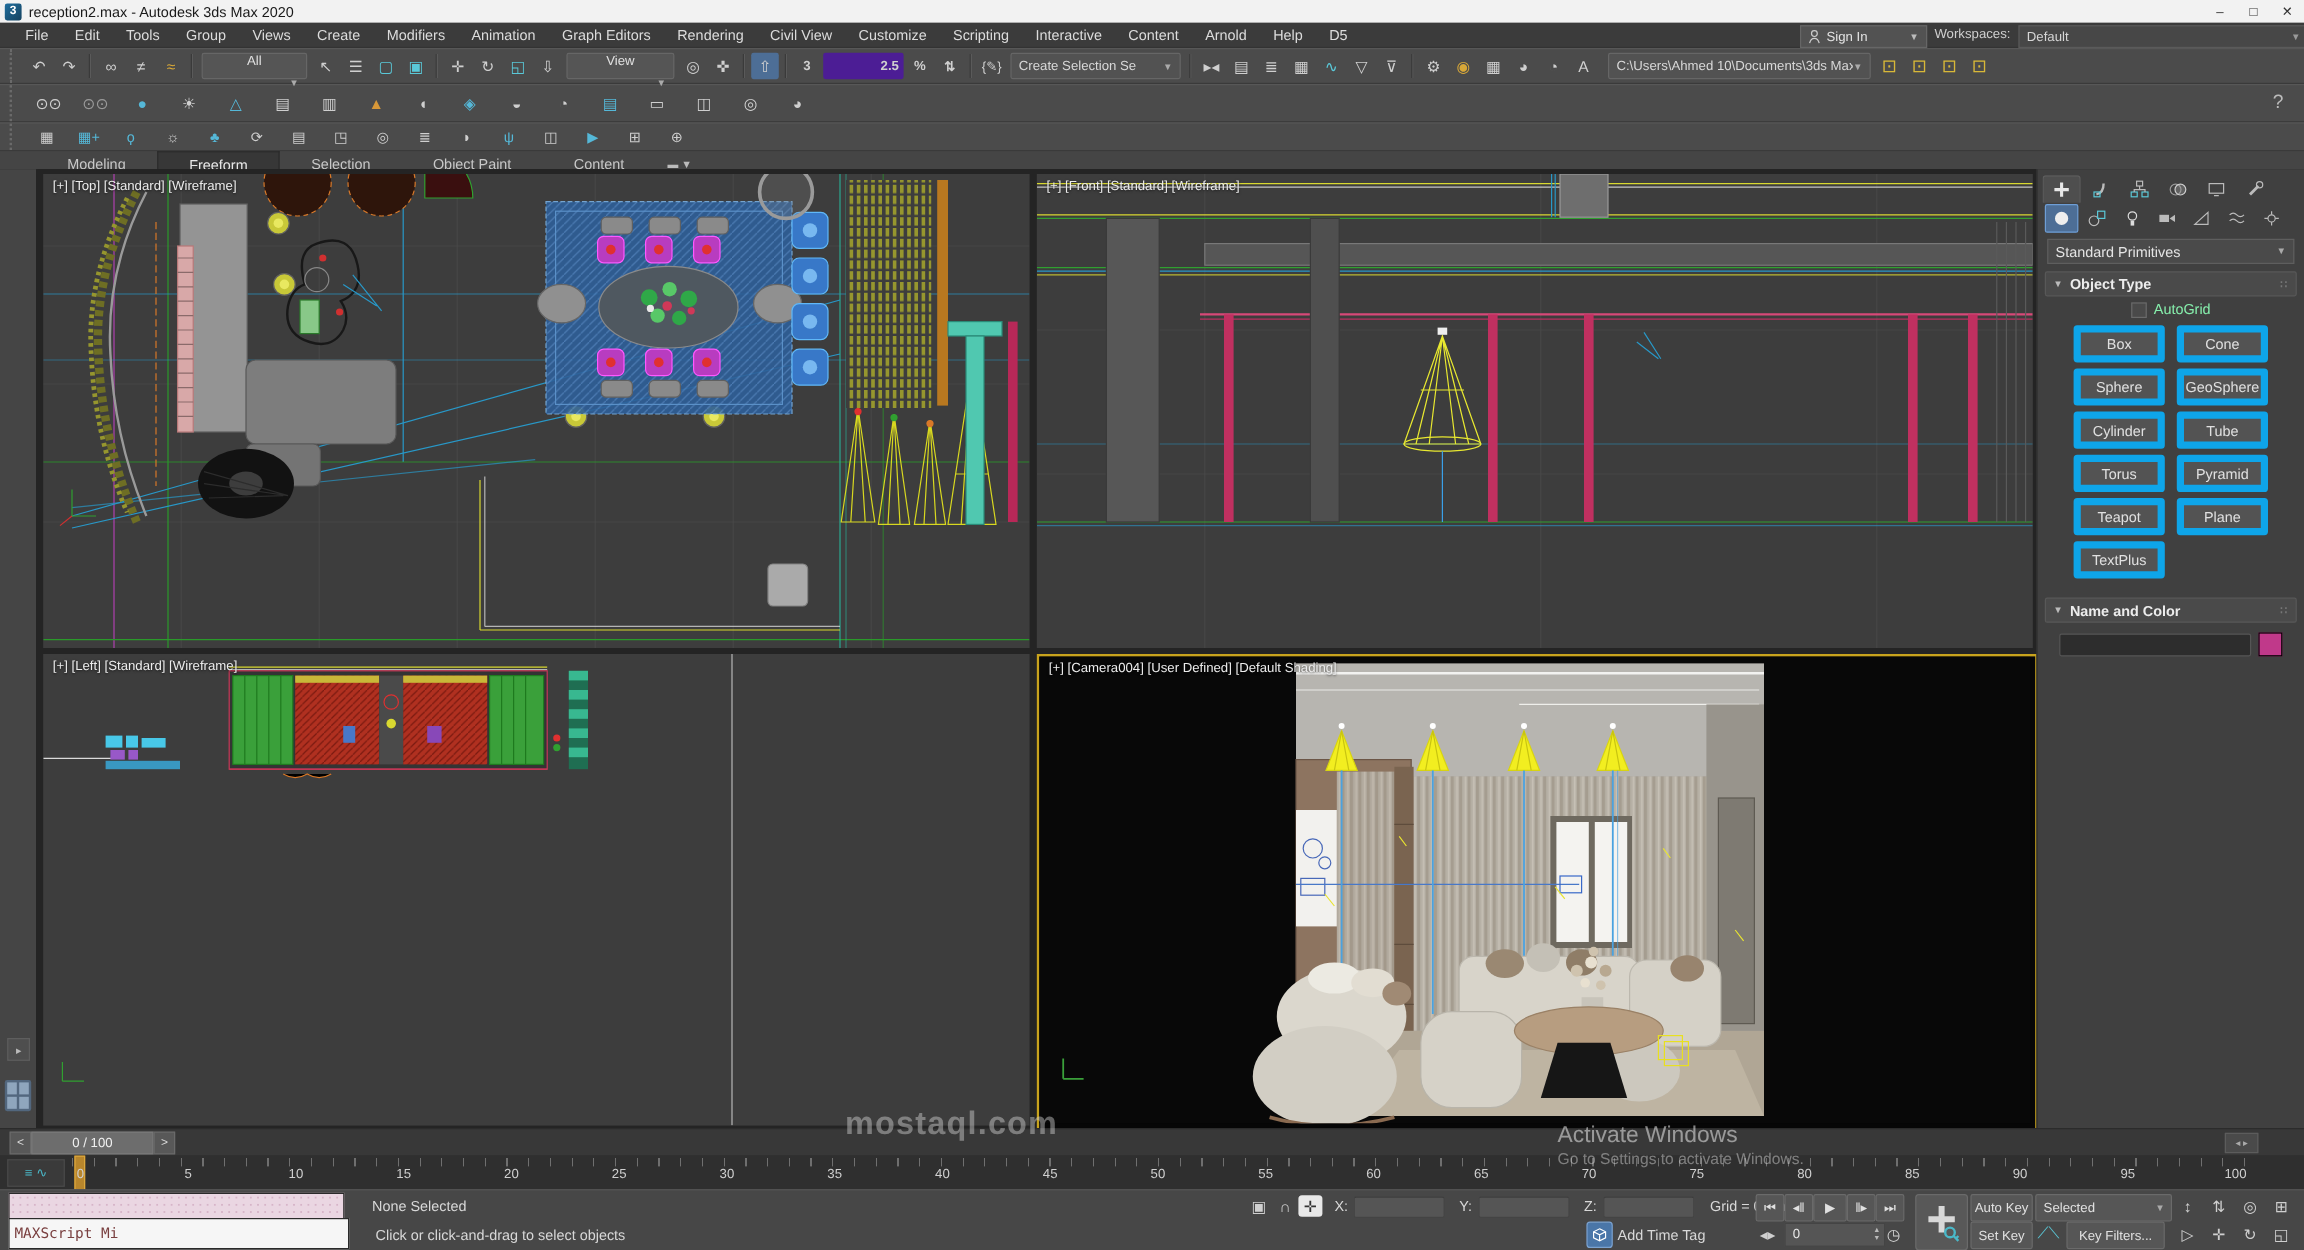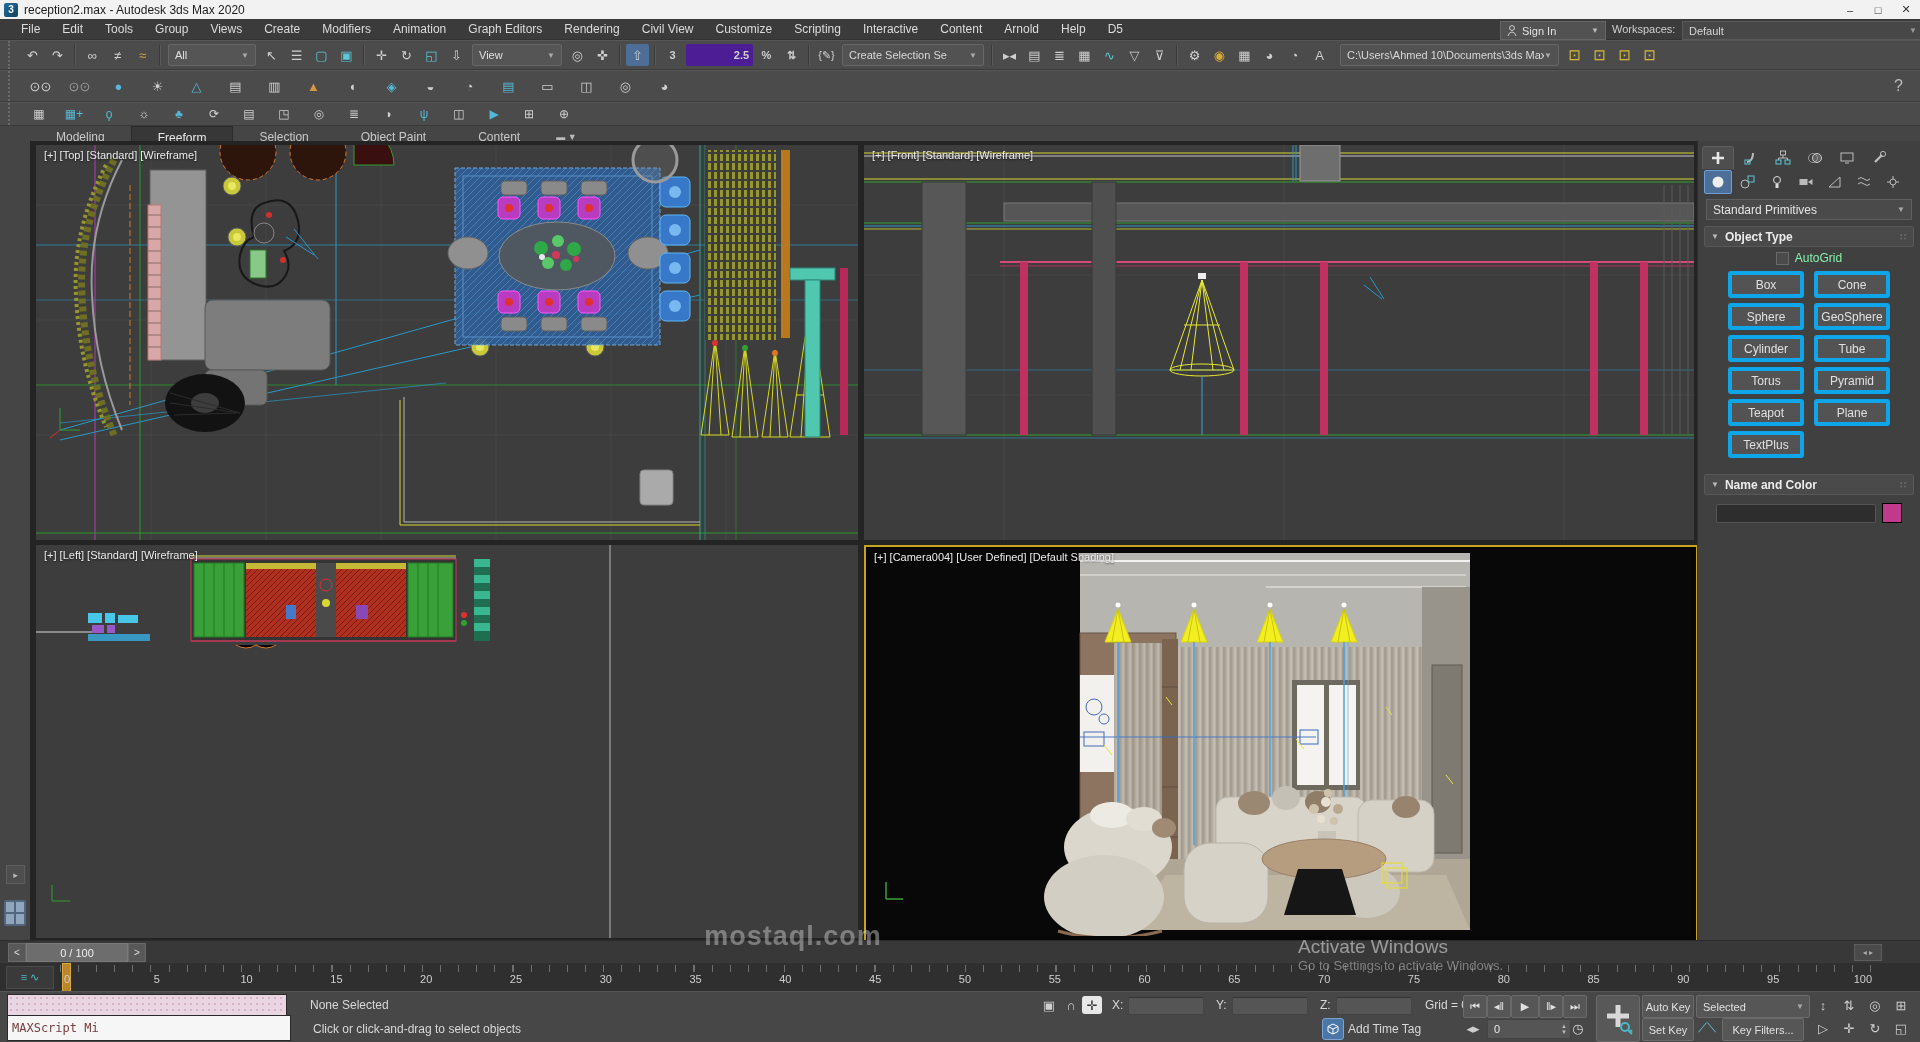--- a/index.html
+++ b/index.html
@@ -26,21 +26,21 @@
   .toolbar{background:#4b4b4b;border-top:1px solid #575757;border-bottom:1px solid #3a3a3a;display:flex;align-items:center;padding-left:8px;}
   #toolbar1{height:28px;}
   #toolbar2{height:30px;}
   #toolbar3{height:22px;}
   .grip{width:5px;align-self:stretch;border-left:2px dotted #6a6a6a;margin-right:5px;}
   .tbtn{min-width:23px;height:22px;display:flex;align-items:center;justify-content:center;color:#cfcfcf;
     font-size:13px;border-radius:2px;margin:0 1px;white-space:nowrap;}
   .tbtn.sm{min-width:20px;height:18px;font-size:12px;}
   .tsep{width:1px;height:20px;background:#3a3a3a;border-right:1px solid #5a5a5a;margin:0 4px;}
   .tdrop{height:20px;background:#555;border:1px solid #666;border-radius:2px;display:flex;align-items:center;
-    padding:0 6px;margin:0 3px;font-size:11px;color:#e0e0e0;gap:8px;}
+    padding:0 6px;margin:0 3px;font-size:11px;color:#e0e0e0;gap:8px;flex-direction:column;}
   .tdrop .carat{font-size:8px;color:#aaa;}
   .tfield{height:20px;background:#525252;border:1px solid #666;border-radius:2px;display:flex;align-items:center;
     padding:0 6px;margin:0 3px;font-size:11px;color:#d8d8d8;}
   
   #ribbontabs{height:22px;background:#454545;display:flex;align-items:stretch;padding-left:30px;border-bottom:1px solid #303030;}
   .rtab{padding:3px 26px;color:#c8c8c8;display:flex;align-items:center;}
   .rtab.active{background:#373737;border:1px solid #2b2b2b;border-bottom:none;color:#e8e8e8;}
   #ribbon-config{display:flex;align-items:center;gap:4px;padding:0 10px;color:#bbb;font-size:9px;}
   
   #workspace{position:absolute;top:141px;left:0;right:0;bottom:102px;background:#262626;}
@@ -62,21 +62,21 @@
     padding:0 6px;font-size:12px;color:#e4e4e4;}
   #cp-category .carat{margin-left:auto;font-size:8px;color:#aaa;}
   .rollout{margin:6px 6px 0 6px;}
   .rollout-h{background:#4a4a4a;border:1px solid #585858;border-radius:2px;height:19px;display:flex;align-items:center;
     padding:0 6px;font-weight:bold;color:#ececec;font-size:12px;gap:6px;}
   .rollout-h .tri{font-size:8px;color:#bbb;}
   .rollout-h .gripdots{margin-left:auto;color:#777;font-size:9px;letter-spacing:1px;}
   #autogrid-row{display:flex;align-items:center;justify-content:center;gap:6px;height:22px;color:#86efac;}
   #autogrid-box{width:11px;height:11px;border:1px solid #6a6a6a;background:#4a4a4a;}
   #objtype-grid{display:grid;grid-template-columns:76px 76px;gap:5px 10px;justify-content:center;padding:2px 0 10px 0;}
-  .objbtn{height:19px;background:#535353;border:4px solid #0ea5e9;border-radius:3px;display:flex;align-items:center;
+  .objbtn{height:19px;background:#535353;border:6px solid #0ea5e9;border-radius:3px;display:flex;align-items:center;
     justify-content:center;font-size:12px;color:#e0e0e0;}
   #namecolor-row{display:flex;align-items:center;gap:6px;padding:8px 12px;}
   #name-field{flex:1;height:17px;background:#2d2d2d;border:1px solid #555;border-radius:2px;}
   #color-swatch{width:18px;height:18px;border:1px solid #000;}
   
   #timeslider{position:absolute;top:940px;left:0;height:22px;right:0;background:#383838;border-top:1px solid #2b2b2b;border-bottom:1px solid #2b2b2b;}
   #ts-handle{position:absolute;left:8px;top:2px;height:17px;display:flex;}
   .ts-btn{width:16px;height:17px;background:#585858;border:1px solid #6a6a6a;display:flex;align-items:center;justify-content:center;font-size:10px;color:#ddd;}
   #ts-value{width:100px;height:17px;background:#6d6d6d;border:1px solid #7a7a7a;display:flex;align-items:center;justify-content:center;color:#f0f0f0;font-size:11px;}
   #ts-end{position:absolute;right:38px;top:3px;width:26px;height:15px;background:#4a4a4a;border:1px solid #5c5c5c;

